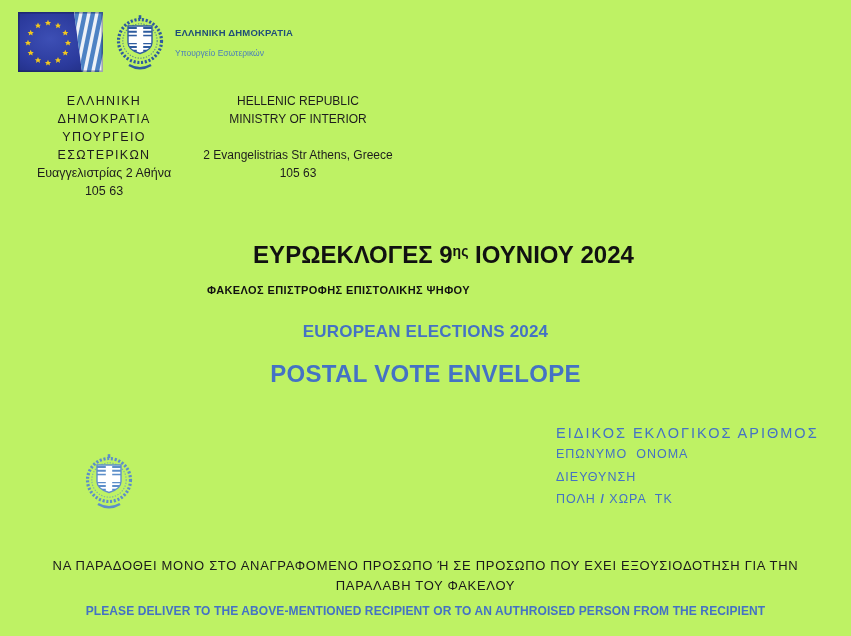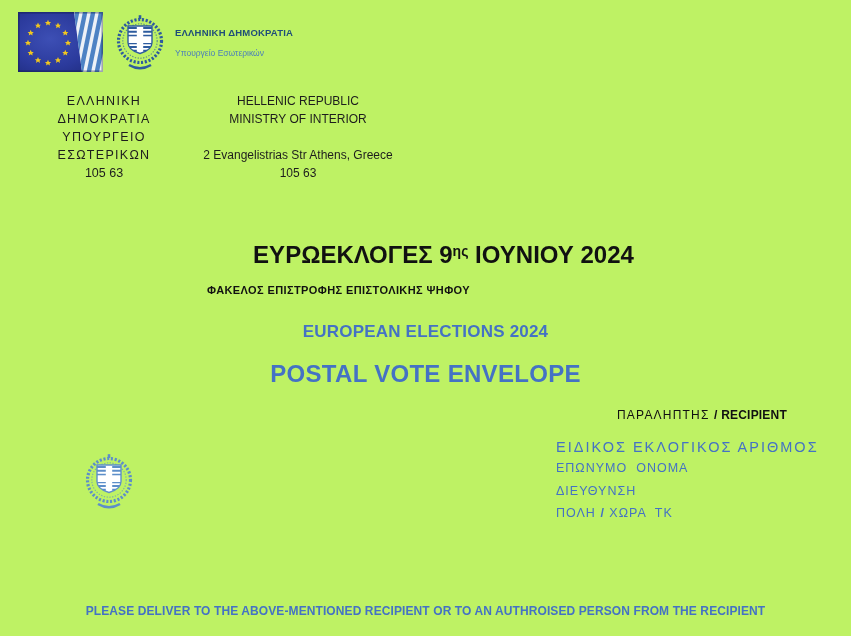--- a/index.html
+++ b/index.html
@@ -124,39 +124,39 @@
     <div class="logo-text">
       <div class="logo-title">ΕΛΛΗΝΙΚΗ ΔΗΜΟΚΡΑΤΙΑ</div>
       <div class="logo-sub">Υπουργείο Εσωτερικών</div>
     </div>
   </div>
 
   <div class="abs addr-gr ctr">
     <div class="caps">ΕΛΛΗΝΙΚΗ ΔΗΜΟΚΡΑΤΙΑ</div>
     <div class="caps">ΥΠΟΥΡΓΕΙΟ</div>
     <div class="caps">ΕΣΩΤΕΡΙΚΩΝ</div>
+    <div>Ευαγγελιστρίας 2 Αθήνα</div>
     <div>105 63</div>
   </div>
 
   <div class="abs addr-en ctr">
     <div class="b">HELLENIC REPUBLIC</div>
     <div class="b">MINISTRY OF INTERIOR</div>
     <div class="spacer"></div>
     <div>2 Evangelistrias Str Athens, Greece</div>
     <div>105 63</div>
   </div>
 
   <div class="abs title-main ctr pre"><span>ΕΥΡΩΕΚΛΟΓΕΣ 9</span><span class="sup">ης</span><span> ΙΟΥΝΙΟΥ 2024</span></div>
 
   <div class="abs title-sub-gr ctr">ΦΑΚΕΛΟΣ ΕΠΙΣΤΡΟΦΗΣ ΕΠΙΣΤΟΛΙΚΗΣ ΨΗΦΟΥ</div>
   <div class="abs title-en ctr">EUROPEAN ELECTIONS 2024</div>
   <div class="abs title-postal ctr">POSTAL VOTE ENVELOPE</div>
 
   <div class="abs rec">
-    <div class="rec-head pre"><span>ΠΑΡΑΛΗΠΤΗΣ </span><span class="b">/ RECIPIENT</span></div>
     <div class="rec-f1 pre">ΕΙΔΙΚΟΣ ΕΚΛΟΓΙΚΟΣ ΑΡΙΘΜΟΣ</div>
     <div class="rec-f pre">ΕΠΩΝΥΜΟ  ΟΝΟΜΑ</div>
     <div class="rec-f pre">ΔΙΕΥΘΥΝΣΗ</div>
     <div class="rec-f pre"><span>ΠΟΛΗ </span><span class="bslash">/</span><span> ΧΩΡΑ  ΤΚ</span></div>
   </div>
 
   <svg class="abs wm emblem-wm" viewBox="0 0 50 58" aria-hidden="true">
     <defs>
         <clipPath id="shc2">
           <path d="M13,12 h24 v16.5 q0,7.5 -12,11 q-12,-3.5 -12,-11 z"></path>
@@ -176,15 +176,19 @@
           <line x1="13" y1="33" x2="37" y2="33"></line>
         <line x1="13" y1="36.8" x2="37" y2="36.8"></line>
       </g>
       <rect x="21.8" y="12" width="6.4" height="28" fill="#ffffff"></rect>
       <rect x="13" y="22.6" width="24" height="6.4" fill="#ffffff"></rect>
     </g>
     <path d="M13,12 h24 v16.5 q0,7.5 -12,11 q-12,-3.5 -12,-11 z" fill="none" stroke="currentColor" stroke-width="1.4"></path>
     <path d="M14,51 q11,6.5 22,0" fill="none" stroke="currentColor" stroke-width="2.6"></path>
   </svg>
 
+  <div class="abs foot-gr ctr">
+    <div>ΝΑ ΠΑΡΑΔΟΘΕΙ ΜΟΝΟ ΣΤΟ ΑΝΑΓΡΑΦΟΜΕΝΟ ΠΡΟΣΩΠΟ Ή ΣΕ ΠΡΟΣΩΠΟ ΠΟΥ ΕΧΕΙ ΕΞΟΥΣΙΟΔΟΤΗΣΗ ΓΙΑ ΤΗΝ</div>
+    <div>ΠΑΡΑΛΑΒΗ ΤΟΥ ΦΑΚΕΛΟΥ</div>
+  </div>
   <div class="abs foot-en ctr">PLEASE DELIVER TO THE ABOVE-MENTIONED RECIPIENT OR TO AN AUTHROISED PERSON FROM THE RECIPIENT</div>
 
 </div>
 
 </body></html>

